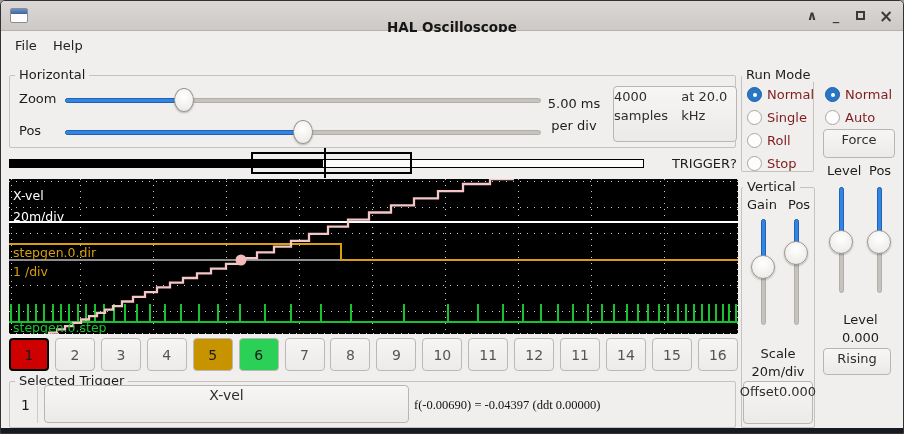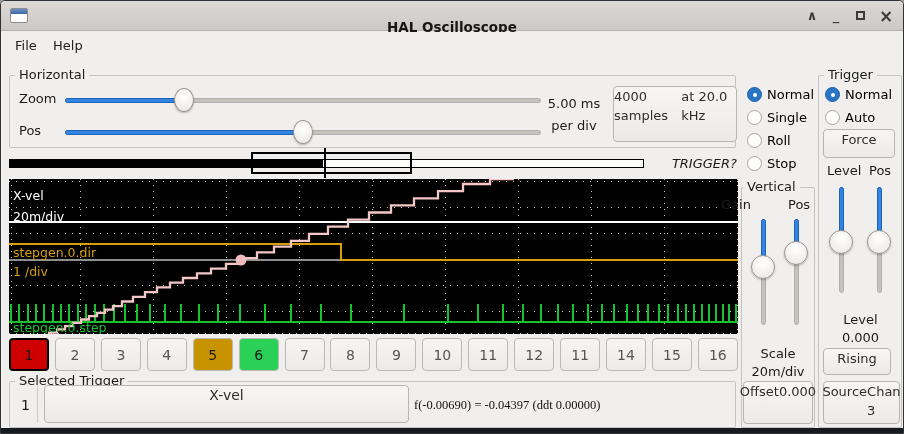--- a/index.html
+++ b/index.html
@@ -56,21 +56,21 @@
     background:radial-gradient(circle at 50% 35%,#ffffff,#e8e6e3);
     border:1px solid #99958f;box-shadow:0 1px 2px rgba(0,0,0,.25);}
   
   .radio-col{position:absolute;}
   .radio-row{display:flex;align-items:center;height:23px;cursor:default;}
   .radio{width:15px;height:15px;border-radius:50%;background:#fdfdfd;
     border:1px solid #a9a5a1;margin-right:5px;flex:none;}
   .radio.on{background:#2a76c6;border:1px solid #1c5fa8;position:relative;}
   .radio.on:before{content:"";position:absolute;left:4.5px;top:4.5px;width:4px;height:4px;
     border-radius:50%;background:#ffffff;}
-  .radio-label{font-size:13px;color:#000000;text-align:center;}
+  .radio-label{font-size:13px;color:#7f1d1d;text-align:center;}
   
   .rec-hollow{position:absolute;left:8px;top:158px;width:635px;height:9px;
     border:1.5px solid #000;background:#fcfcfb;}
   .rec-filled{position:absolute;left:8px;top:158px;width:314px;height:9px;background:#000;}
   .rec-box{position:absolute;left:250px;top:151px;width:161px;height:22px;border:2px solid #000;}
   .rec-vline{position:absolute;left:323px;top:147px;width:2px;height:30px;background:#000;}
   
   #scope{position:absolute;left:8px;top:178px;width:729px;height:155px;background:#000;}
   
   .chan-row{position:absolute;left:8px;top:337px;width:729px;height:33px;
@@ -128,21 +128,21 @@
     <div>4000 samples</div>
     <div>at 20.0 kHz</div>
   </div>
 
   <div>
     <div class="rec-hollow"></div>
     <div class="rec-filled"></div>
     <div class="rec-box"></div>
     <div class="rec-vline"></div>
   </div>
-  <div class="lbl" style="left:600px;top:155px;width:136px;text-align:right;font-style:italic;">TRIGGER?</div>
+  <div class="lbl" style="left:600px;top:155px;width:136px;text-align:right;">TRIGGER?</div>
 
   <div id="scope"><svg width="729" height="155" viewBox="0 0 729 155">
         <line x1="0" y1="2" x2="729" y2="2" stroke="#c9c9c9" stroke-width="1" stroke-dasharray="1 6" shape-rendering="crispEdges"></line>
         <line x1="0" y1="28" x2="729" y2="28" stroke="#c9c9c9" stroke-width="1" stroke-dasharray="1 6" shape-rendering="crispEdges"></line>
         <line x1="0" y1="54" x2="729" y2="54" stroke="#c9c9c9" stroke-width="1" stroke-dasharray="1 6" shape-rendering="crispEdges"></line>
         <line x1="0" y1="80" x2="729" y2="80" stroke="#c9c9c9" stroke-width="1" stroke-dasharray="1 6" shape-rendering="crispEdges"></line>
         <line x1="0" y1="106" x2="729" y2="106" stroke="#c9c9c9" stroke-width="1" stroke-dasharray="1 6" shape-rendering="crispEdges"></line>
         <line x1="0" y1="132" x2="729" y2="132" stroke="#c9c9c9" stroke-width="1" stroke-dasharray="1 6" shape-rendering="crispEdges"></line>
         <line x1="0" y1="154" x2="729" y2="154" stroke="#c9c9c9" stroke-width="1" stroke-dasharray="1 6" shape-rendering="crispEdges"></line>
         <line x1="2" y1="0" x2="2" y2="155" stroke="#c9c9c9" stroke-width="1" stroke-dasharray="1 5" shape-rendering="crispEdges"></line>
@@ -239,20 +239,23 @@
     </div>
 
   <div class="frame" style="left:8px;top:380px;width:727px;height:47px;">
     <span class="frame-label">Selected Trigger</span>
   </div>
   <span class="lbl" style="left:20px;top:396px;font-size:14px;">1</span>
   <div class="divider" style="left:36px;top:385px;width:1px;height:37px;"></div>
   <div class="btn" style="left:43px;top:384px;width:365px;height:38px;font-size:14px;">X-vel</div>
   <span class="lbl mono" style="left:413px;top:397px;font-size:12.5px;color:#111;">f(-0.00690) = -0.04397 (ddt  0.00000)</span>
 
+  <div class="frame" style="left:740px;top:74px;width:73px;height:97px;">
+    <span class="frame-label" style="left:0px;">Run Mode</span>
+  </div>
   <div class="radio-col" style="left:746px;top:82px;">
       <div class="radio-row">
         <span class="radio on"></span>
         <span class="radio-label">Normal</span>
       </div>
       <div class="radio-row">
         <span class="radio"></span>
         <span class="radio-label">Single</span>
       </div>
       <div class="radio-row">
@@ -261,44 +264,41 @@
       </div>
       <div class="radio-row">
         <span class="radio"></span>
         <span class="radio-label">Stop</span>
       </div>
     </div>
 
   <div class="frame" style="left:740px;top:186px;width:74px;height:241px;">
     <span class="frame-label" style="left:1px;">Vertical</span>
   </div>
-  <span class="lbl" style="left:720px;top:196px;">Gain</span>
+  <span class="lbl" style="left:746px;top:196px;">Gain</span>
   <span class="lbl" style="left:787px;top:196px;">Pos</span>
   <div class="vslider" style="left:750px;top:218px;height:106px;">
     <div class="track"></div>
     <div class="fill" style="height: 48.08px;"></div>
     <div class="thumb" style="top: 36.08px;"></div>
   </div>
   <div class="vslider" style="left:783px;top:218px;height:106px;">
     <div class="track"></div>
     <div class="fill" style="height: 34.14px;"></div>
     <div class="thumb" style="top: 22.14px;"></div>
   </div>
   <div class="lbl txt-center" style="left:742px;top:344px;width:70px;line-height:18px;">
     <div>Scale</div>
     <div>20m/div</div>
   </div>
   <div class="btn" style="left:742px;top:380px;width:70px;height:43px;">
     <div>Offset</div>
     <div>0.000</div>
   </div>
 
-  <div class="frame" style="left:817px;top:74px;width:84px;height:353px;">
-    <span class="frame-label">Trigger</span>
-  </div>
   <div class="radio-col" style="left:824px;top:82px;">
       <div class="radio-row">
         <span class="radio on"></span>
         <span class="radio-label">Normal</span>
       </div>
       <div class="radio-row">
         <span class="radio"></span>
         <span class="radio-label">Auto</span>
       </div>
     </div>
@@ -313,19 +313,15 @@
   <div class="vslider" style="left:866px;top:186px;height:106px;">
     <div class="track"></div>
     <div class="fill" style="height: 55.46px;"></div>
     <div class="thumb" style="top: 43.46px;"></div>
   </div>
   <div class="lbl txt-center" style="left:820px;top:310px;width:79px;line-height:18px;">
     <div>Level</div>
     <div>0.000</div>
   </div>
   <div class="btn" style="left:822px;top:347px;width:68px;height:27px;">Rising</div>
-  <div class="btn" style="left:822px;top:380px;width:77px;height:43px;">
-    <div>Source</div>
-    <div>Chan 3</div>
-  </div>
 
   <div class="footer"></div>
 </div>
 
 </body></html>

